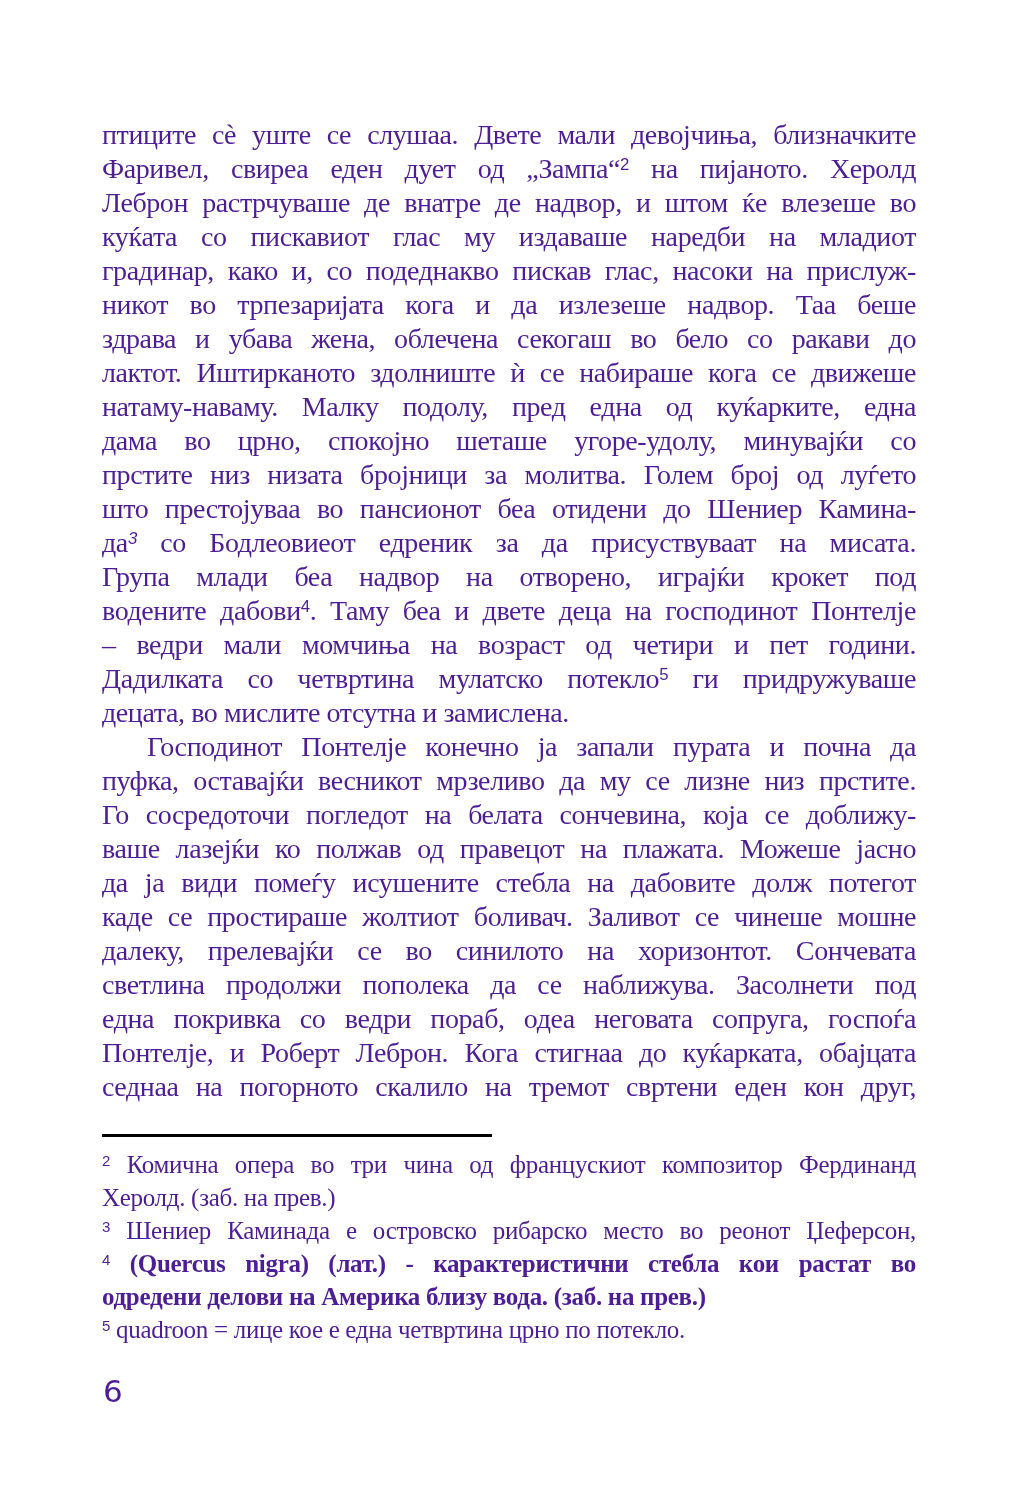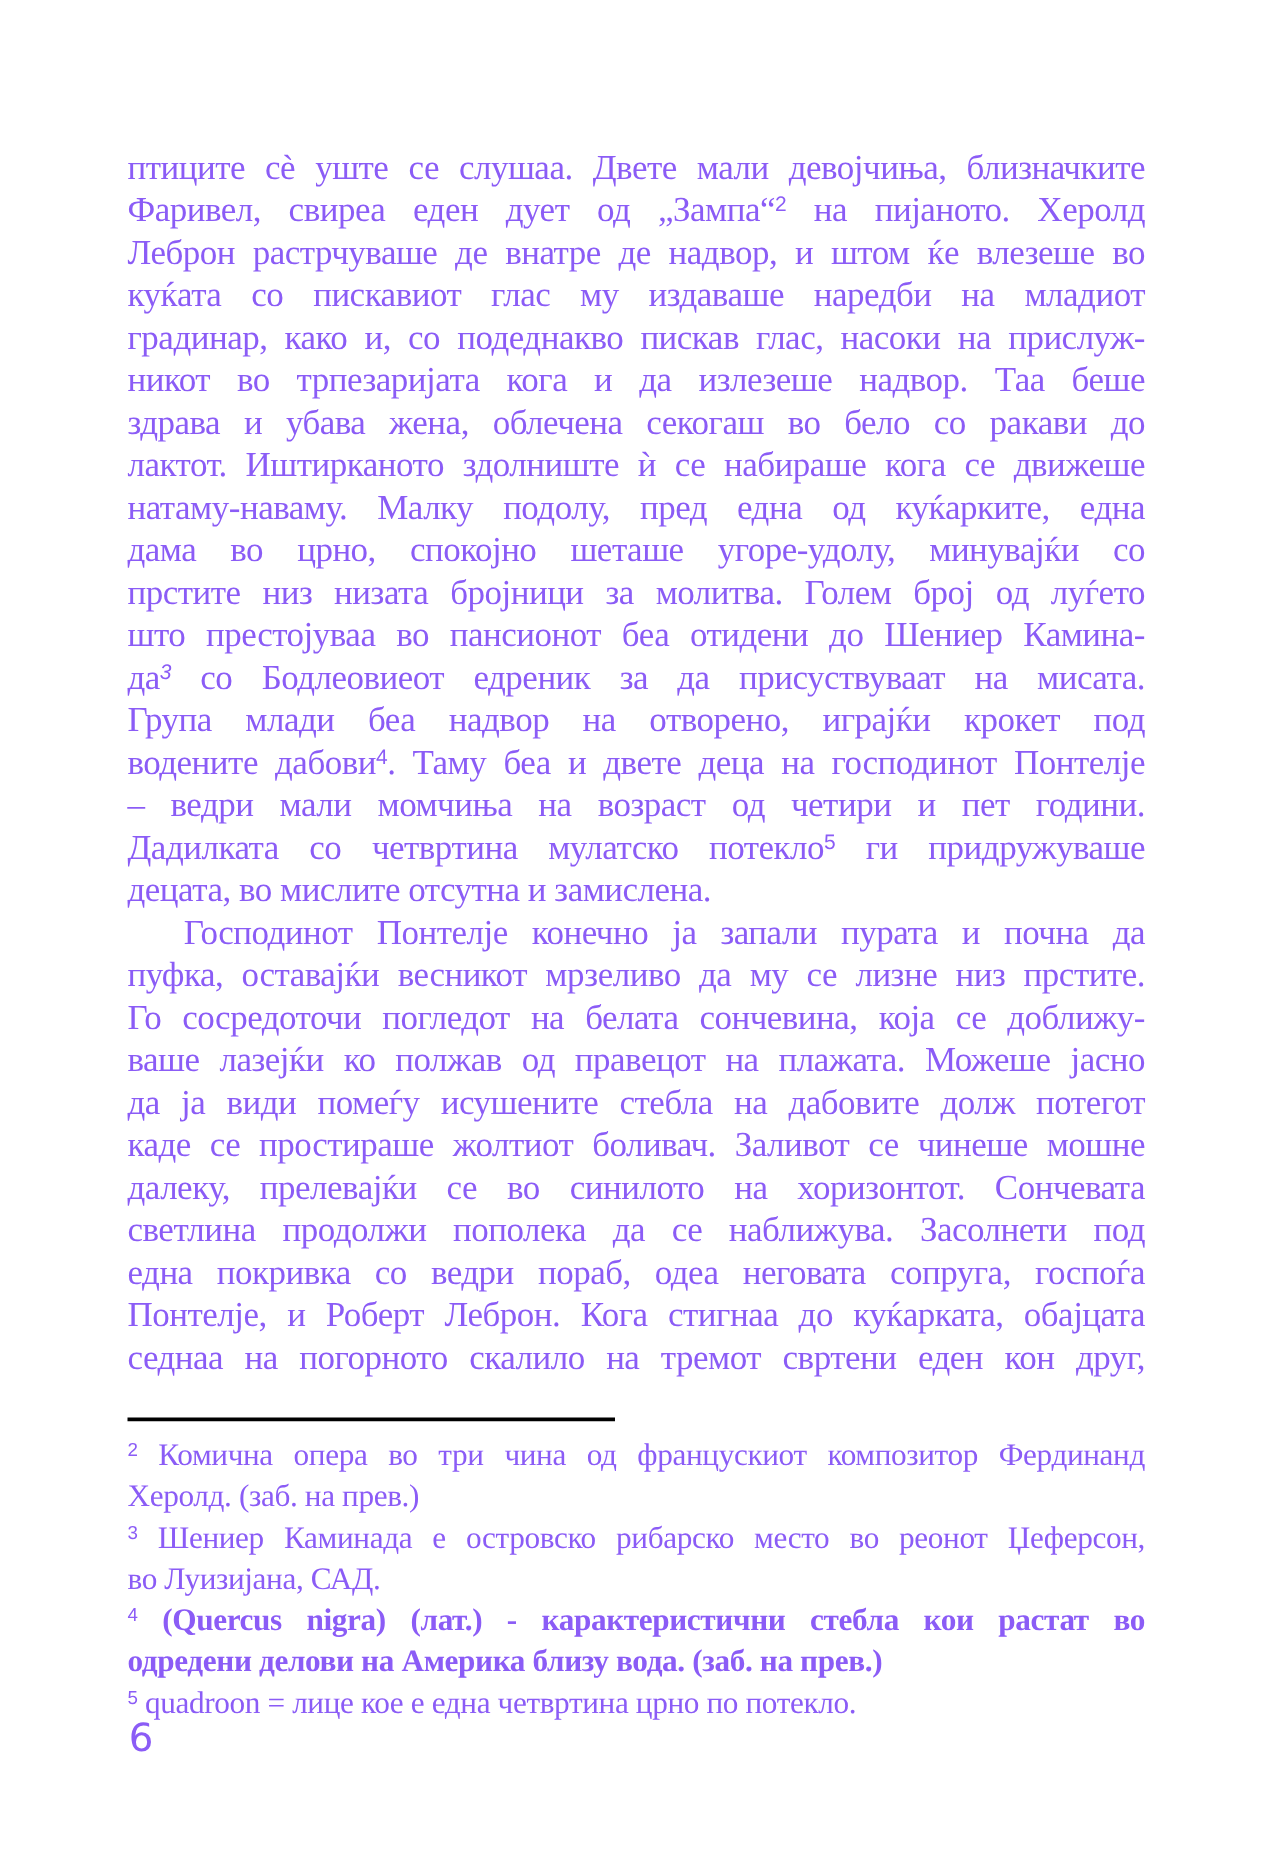--- a/index.html
+++ b/index.html
@@ -1,21 +1,21 @@
 <!DOCTYPE html>
 <html><head>
 <meta charset="utf-8">
 <style>
   html, body { margin: 0; padding: 0; background: #ffffff; }
   .page {
     position: relative;
     width: 1030px;
     height: 1498px;
     background: #ffffff;
-    color: #8b5cf6;
+    color: #4c1d95;
     font-family: "Liberation Serif", "DejaVu Serif", serif;
     overflow: hidden;
   }
   .body-text {
     position: absolute;
     left: 102px;
     top: 118px;
     width: 814px;
     font-size: 28px;
     line-height: 34px;
@@ -98,19 +98,18 @@
       <div class="tline"><span>светлина продолжи пополека да се наближува. Засолнети под</span></div>
       <div class="tline"><span>една покривка со ведри пораб, одеа неговата сопруга, госпоѓа</span></div>
       <div class="tline"><span>Понтелје, и Роберт Леброн. Кога стигнаа до куќарката, обајцата</span></div>
       <div class="tline"><span>седнаа на погорното скалило на тремот свртени еден кон друг,</span></div>
     </div>
   <div class="footnote-rule"></div>
   <div class="footnotes">
       <div class="tline"><sup class="sp">2</sup><span> Комична опера во три чина од францускиот композитор Фердинанд</span></div>
       <div class="tline para-end"><span>Херолд. (заб. на прев.)</span></div>
       <div class="tline"><sup class="sp">3</sup><span> Шениер Каминада е островско рибарско место во реонот Џеферсон,</span></div>
-      <div class="tline para-end"><span>во Луизијана, САД.</span></div>
       <div class="tline"><sup class="sp">4</sup><span class="bi"> (Quercus nigra) (лат.) - карактеристични стебла кои растат во</span></div>
       <div class="tline para-end"><span class="bi">одредени делови на Америка близу вода. (заб. на прев.)</span></div>
       <div class="tline para-end"><sup class="sp">5</sup><span> quadroon = лице кое е една четвртина црно по потекло.</span></div>
     </div>
   <div class="page-number">6</div>
 </div>
 
 </body></html>

